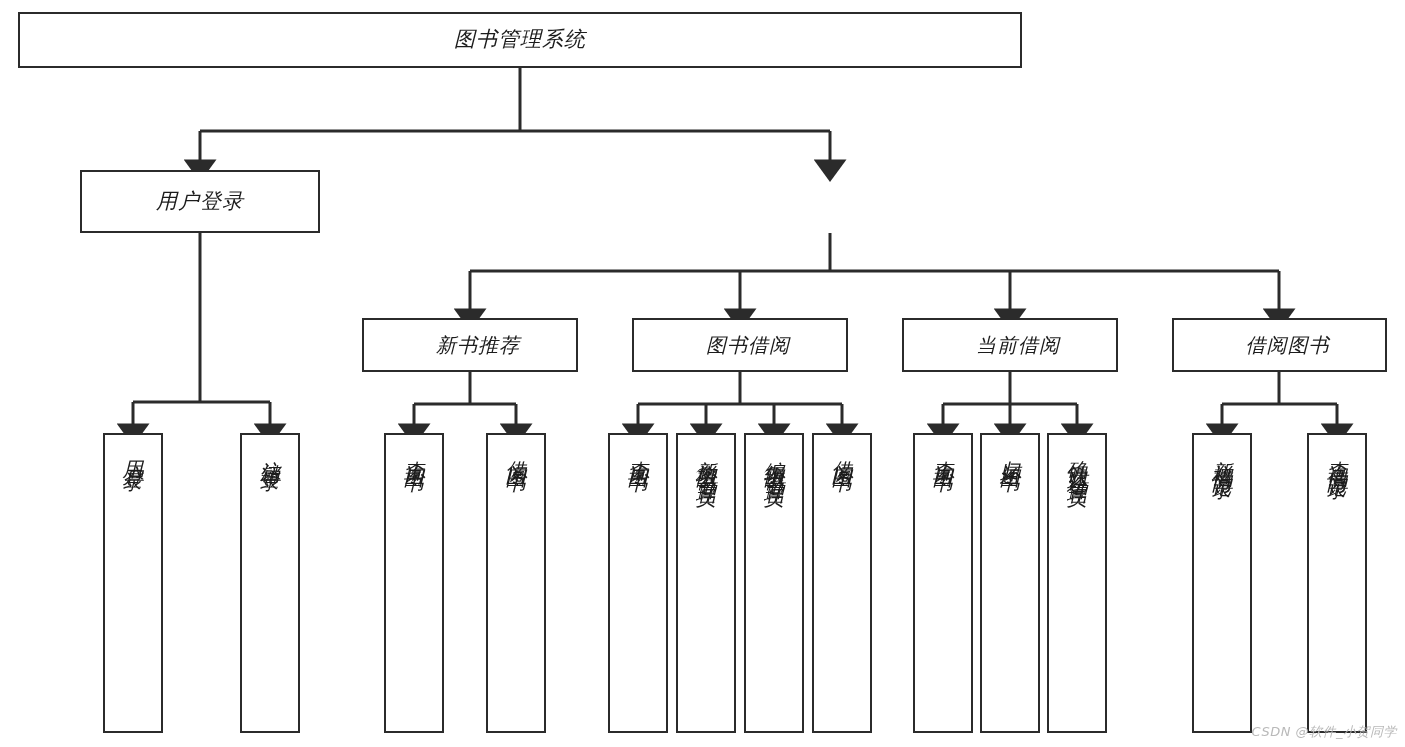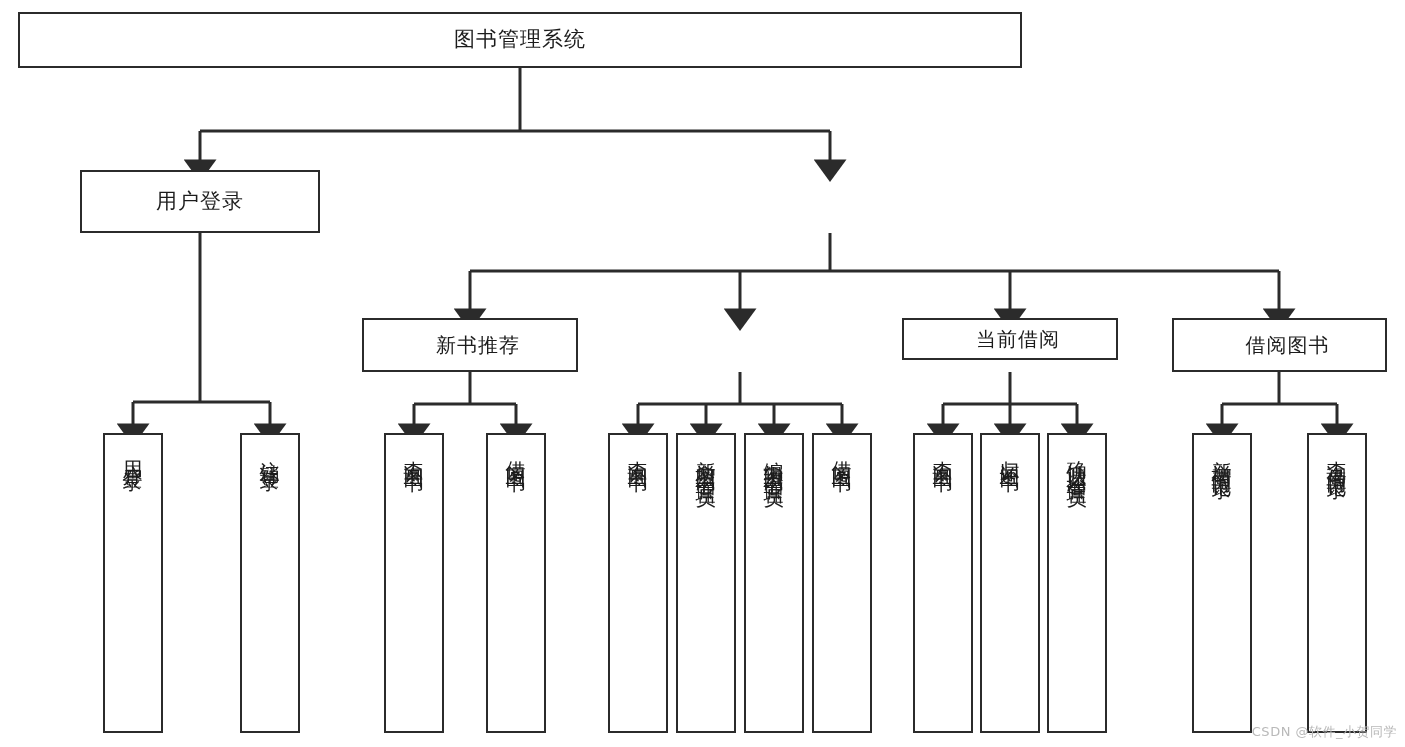--- a/index.html
+++ b/index.html
@@ -7,20 +7,21 @@
   body{
     font-family:"DejaVu Sans","Liberation Sans",sans-serif;
     color:#1a1a1a;
   }
   #canvas{
     position:relative;
     width:1405px;
     height:747px;
     background:#ffffff;
     overflow:hidden;
+    font-style:italic;
   }
   svg#wires{
     position:absolute;
     left:0; top:0;
     width:1405px;
     height:747px;
     pointer-events:none;
   }
   .node{
     position:absolute;
@@ -132,22 +133,25 @@
 
   <div class="node lvl2" style="left:80px; top:170px; width:240px; height:63px;">
     <span class="label">用户登录</span>
   </div>
 
 
   <div class="node lvl3" style="left:362px; top:318px; width:216px; height:54px;">
     <span class="label">新书推荐</span>
   </div>
 
-
-  <div class="node lvl3" style="left:902px; top:318px; width:216px; height:42px;">
+  <div class="node lvl3" style="left:632px; top:318px; width:216px; height:54px;">
+    <span class="label">图书借阅</span>
+  </div>
+
+  <div class="node lvl3" style="left:902px; top:318px; width:216px; height:54px;">
     <span class="label">当前借阅</span>
   </div>
 
   <div class="node lvl3" style="left:1172px; top:318px; width:215px; height:54px;">
     <span class="label">借阅图书</span>
   </div>
 
   <div class="node leaf" style="left:103px; top:433px; width:60px; height:300px;">
     <span class="label">用户登录</span>
   </div>

